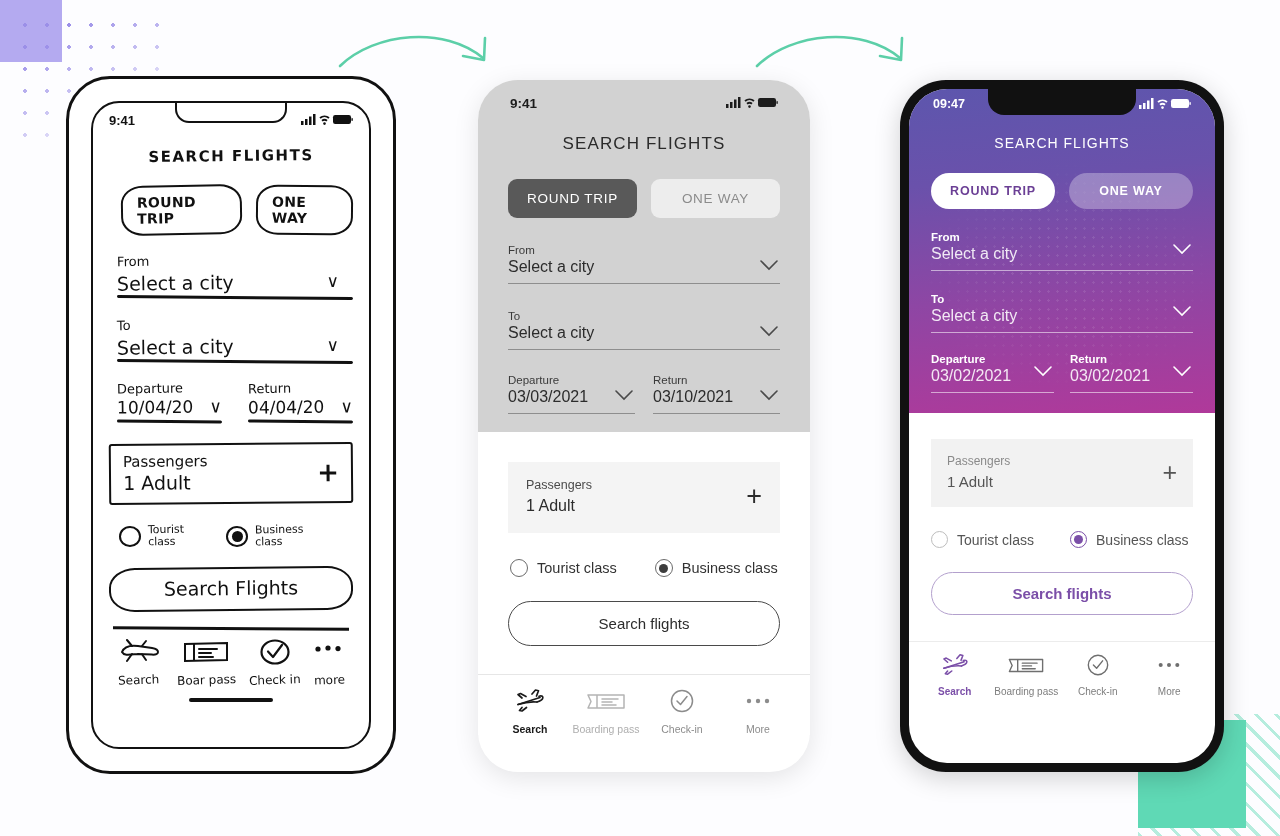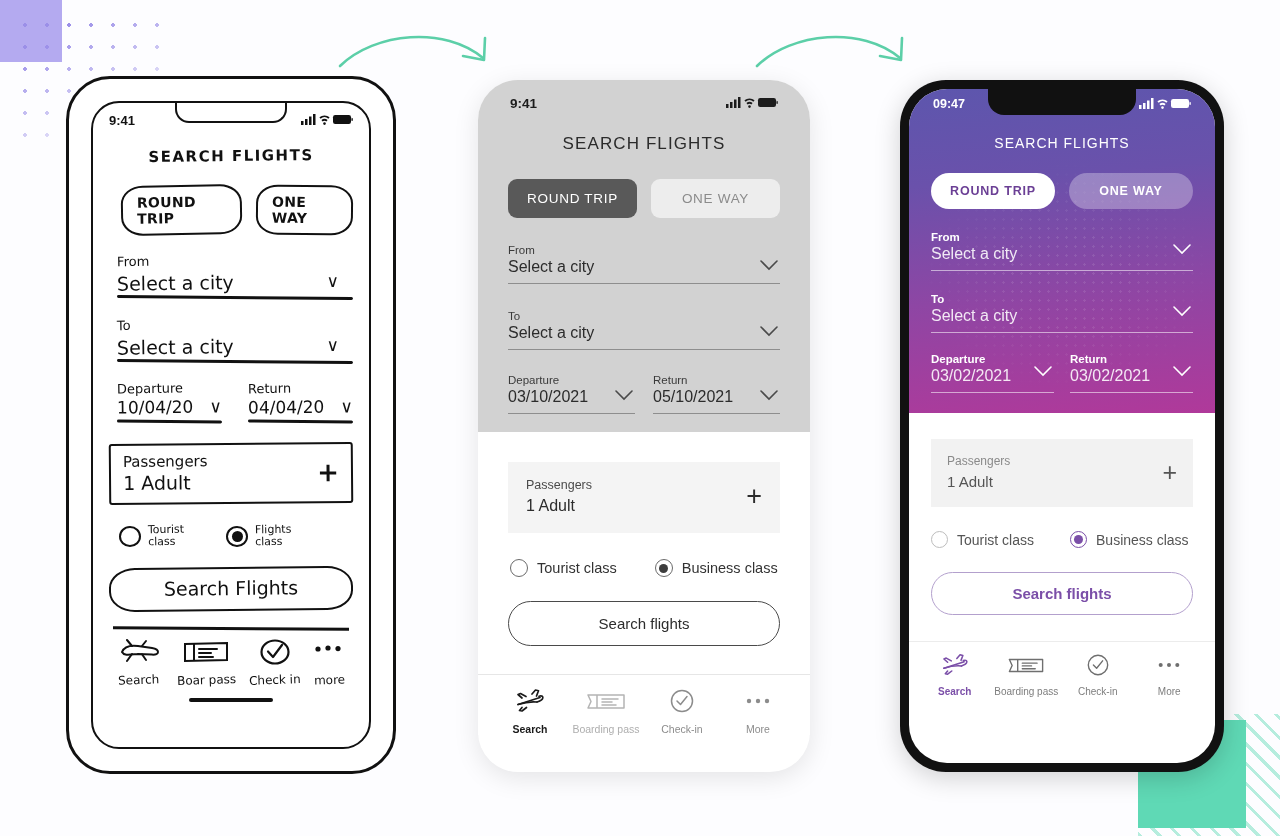--- a/index.html
+++ b/index.html
@@ -291,21 +291,21 @@
           <div class="wf-radio">
             <div class="wf-rc"></div>
             <div class="wf-rt">
               <div>Tourist</div>
               <div>class</div>
             </div>
           </div>
           <div class="wf-radio">
             <div class="wf-rc on"></div>
             <div class="wf-rt">
-              <div>Flights</div>
+              <div>Business</div>
               <div>class</div>
             </div>
           </div>
         </div>
 
         <div class="wf-cta">Search Flights</div>
 
         <div class="wf-sep"></div>
 
         <div class="wf-tabbar">
@@ -387,29 +387,29 @@
         <div class="gs-val">Select a city</div>
         <div class="gs-rule"></div>
         <svg class="gs-chev" width="18" height="11" viewBox="0 0 18 11">
           <path d="M1,1 L9,9 L17,1" stroke="#4a4a4a" stroke-width="1.6" fill="none" stroke-linecap="round"></path>
           </svg>
       </div>
 
       <div class="gs-dates">
         <div class="gs-date">
           <div class="gs-lab">Departure</div>
-          <div class="gs-val">03/10/2021</div>
+          <div class="gs-val">03/03/2021</div>
           <div class="gs-rule"></div>
           <svg class="gs-chev" width="18" height="11" viewBox="0 0 18 11">
             <path d="M1,1 L9,9 L17,1" stroke="#4a4a4a" stroke-width="1.6" fill="none" stroke-linecap="round"></path>
             </svg>
         </div>
         <div class="gs-date">
           <div class="gs-lab">Return</div>
-          <div class="gs-val">05/10/2021</div>
+          <div class="gs-val">03/10/2021</div>
           <div class="gs-rule"></div>
           <svg class="gs-chev" width="18" height="11" viewBox="0 0 18 11">
             <path d="M1,1 L9,9 L17,1" stroke="#4a4a4a" stroke-width="1.6" fill="none" stroke-linecap="round"></path>
             </svg>
         </div>
       </div>
     </div>
 
     <div class="gs-lower">
       <div class="gs-pass">

